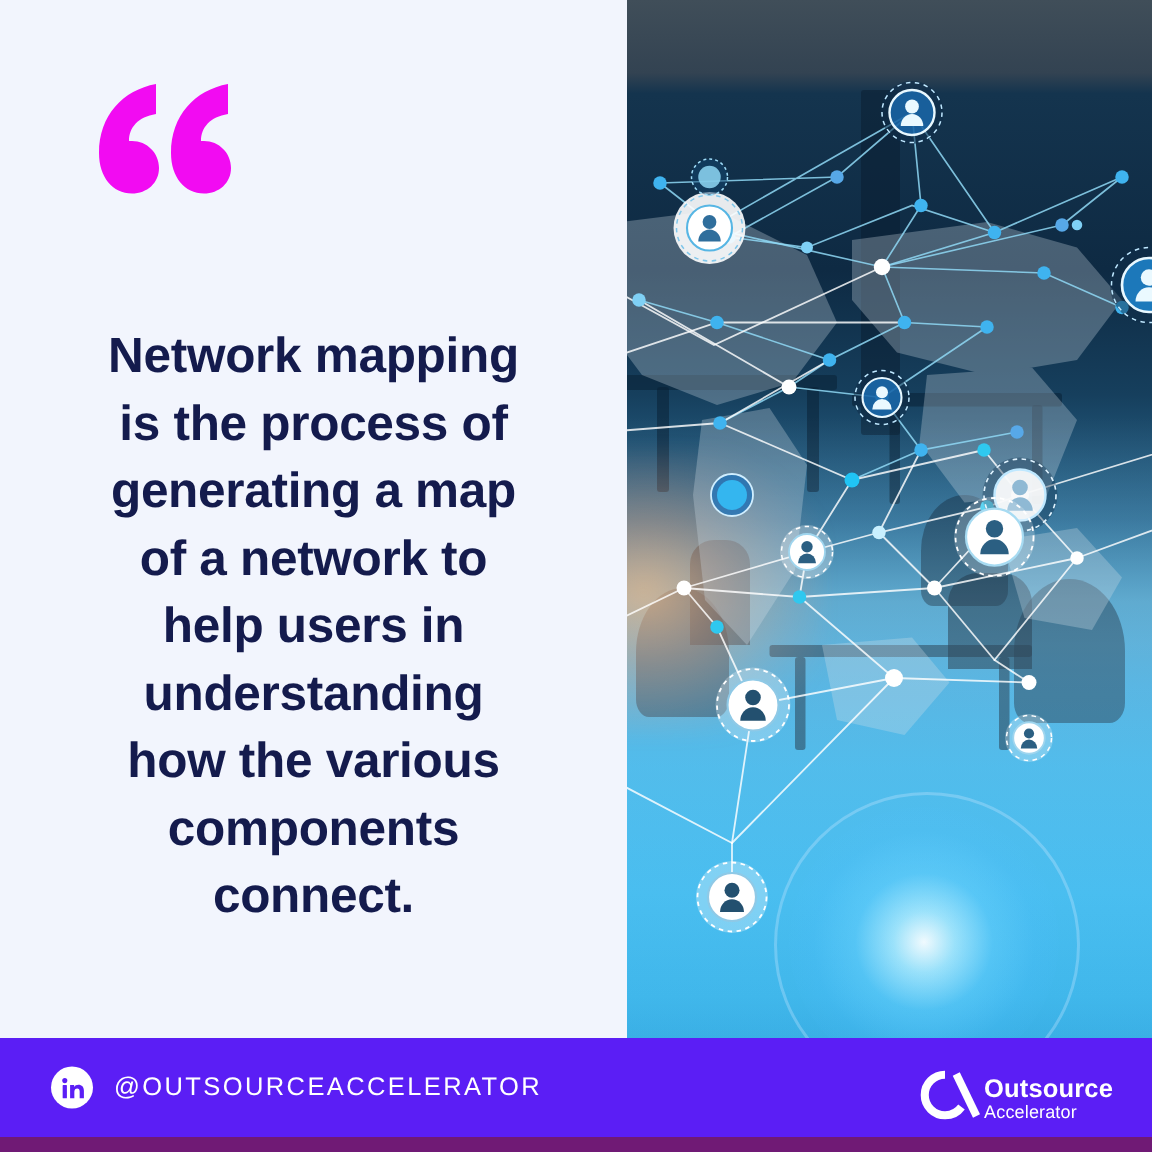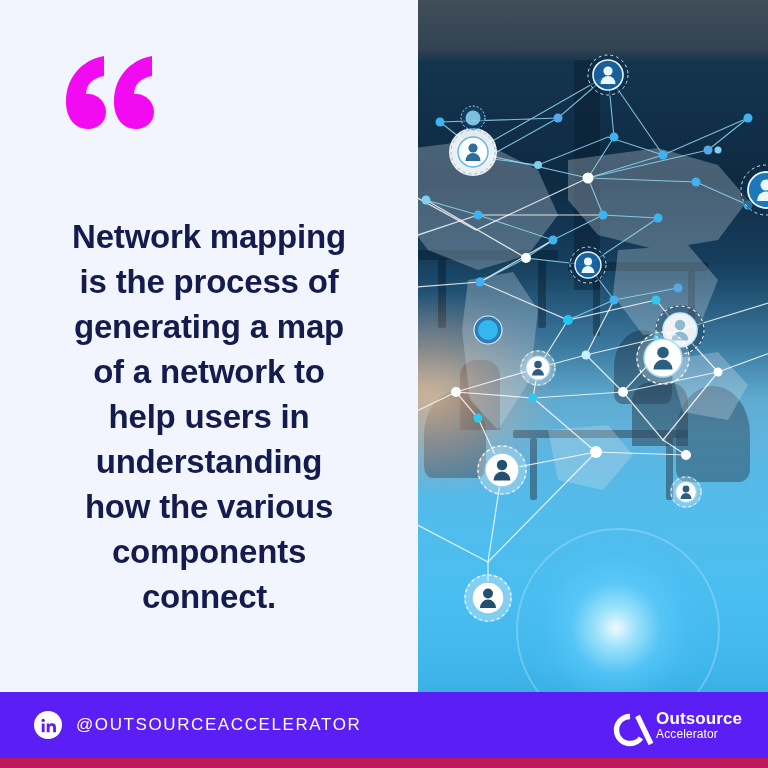--- a/index.html
+++ b/index.html
@@ -6,21 +6,21 @@
     margin: 0;
     padding: 0;
     background: #ffffff;
   }
   #canvas {
     position: relative;
     width: 768px;
     height: 768px;
     overflow: hidden;
     font-family: "Liberation Sans", sans-serif;
-    background: #be185d;
+    background: #701a75;
   }
 
   
   .left-panel {
     position: absolute;
     left: 0; top: 0;
     width: 418px;
     height: 692px;
     background: #F2F5FD;
     z-index: 3;
@@ -157,20 +157,21 @@
   .handle {
     color: #ffffff;
     font-size: 17px;
     font-weight: 400;
     letter-spacing: 1.6px;
   }
   .brand {
     position: absolute;
     right: 26px; top: 18px;
     display: flex;
+    align-items: center;
   }
   .brand-words {
     display: flex;
     flex-direction: column;
     line-height: 1.08;
     color: #ffffff;
   }
   .brand-words .w1 { font-size: 17px; font-weight: 700; letter-spacing: 0.1px; }
   .brand-words .w2 { font-size: 12px; font-weight: 400; letter-spacing: 0.1px; }
 </style>

